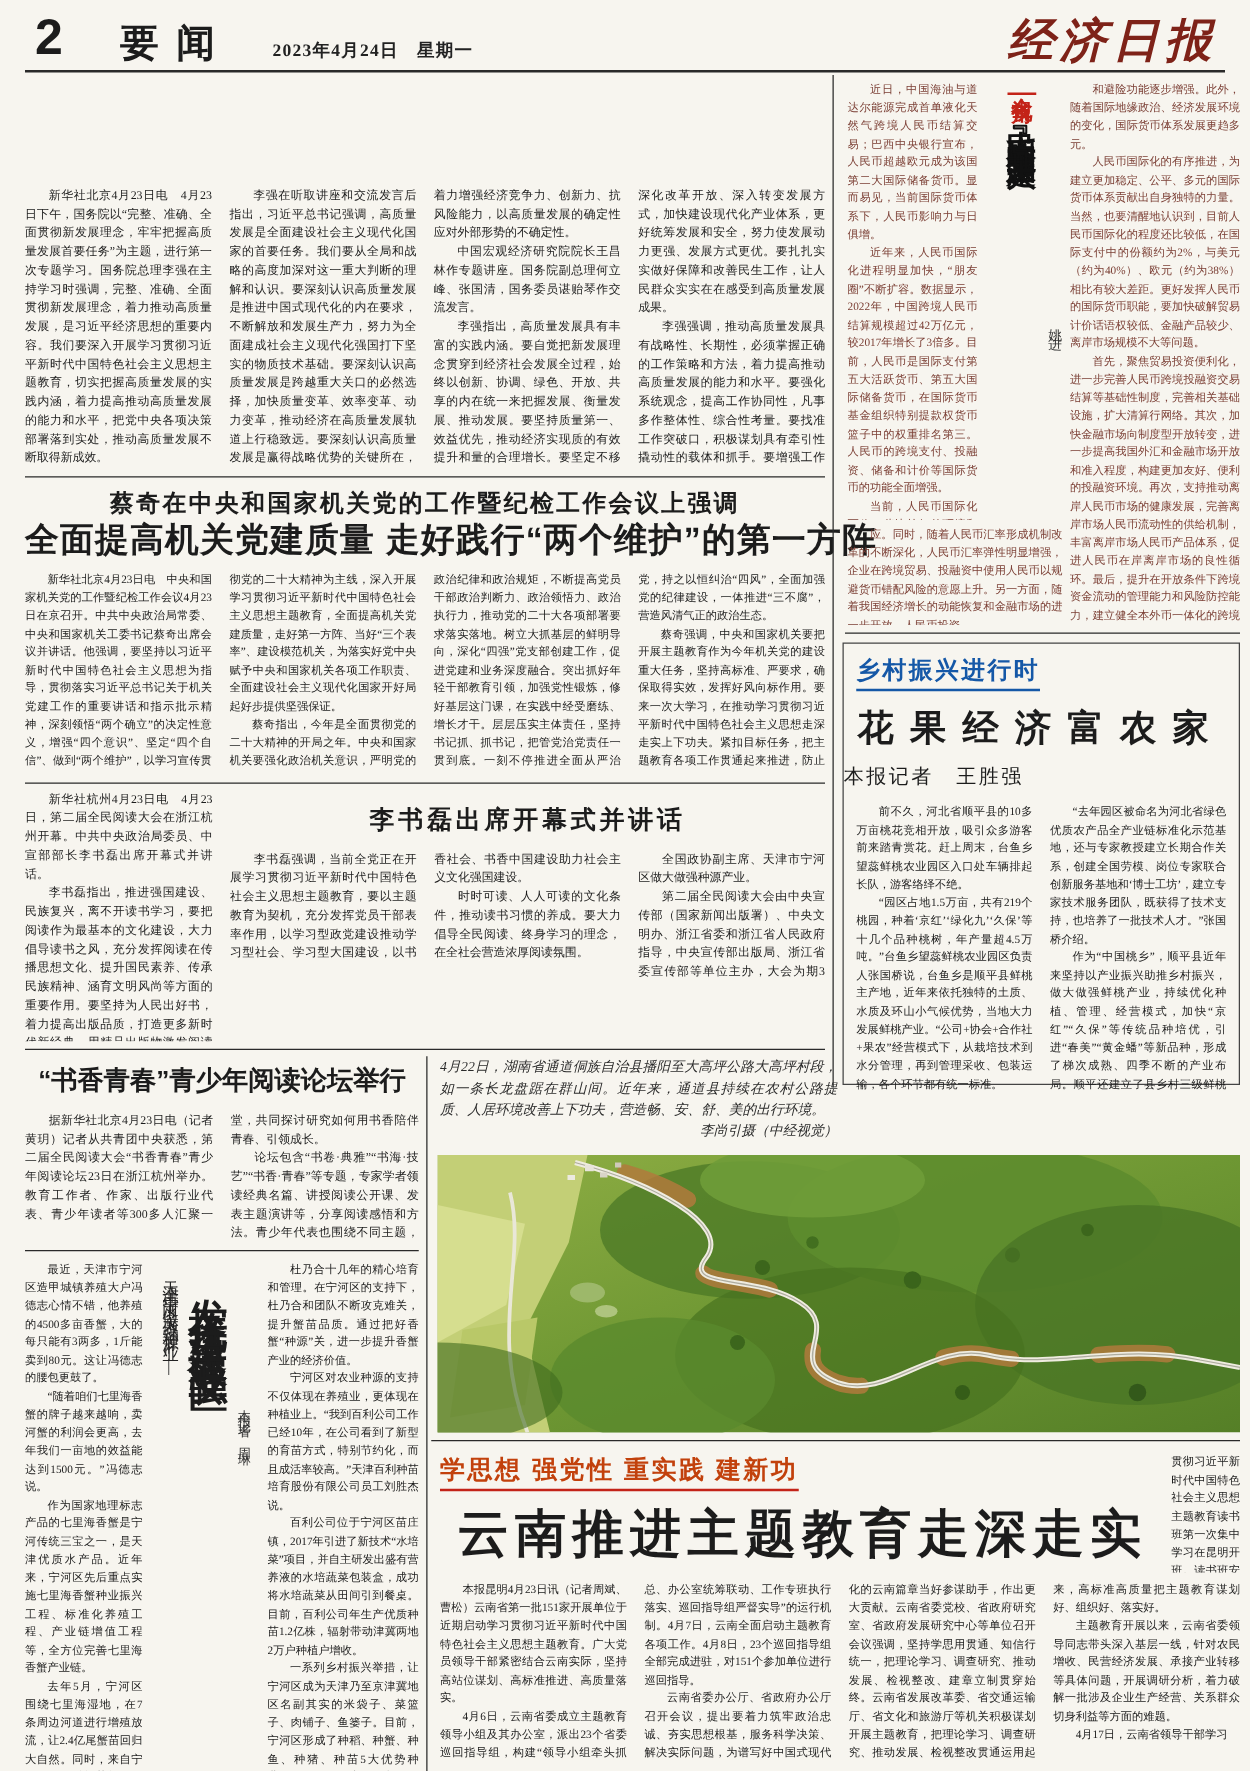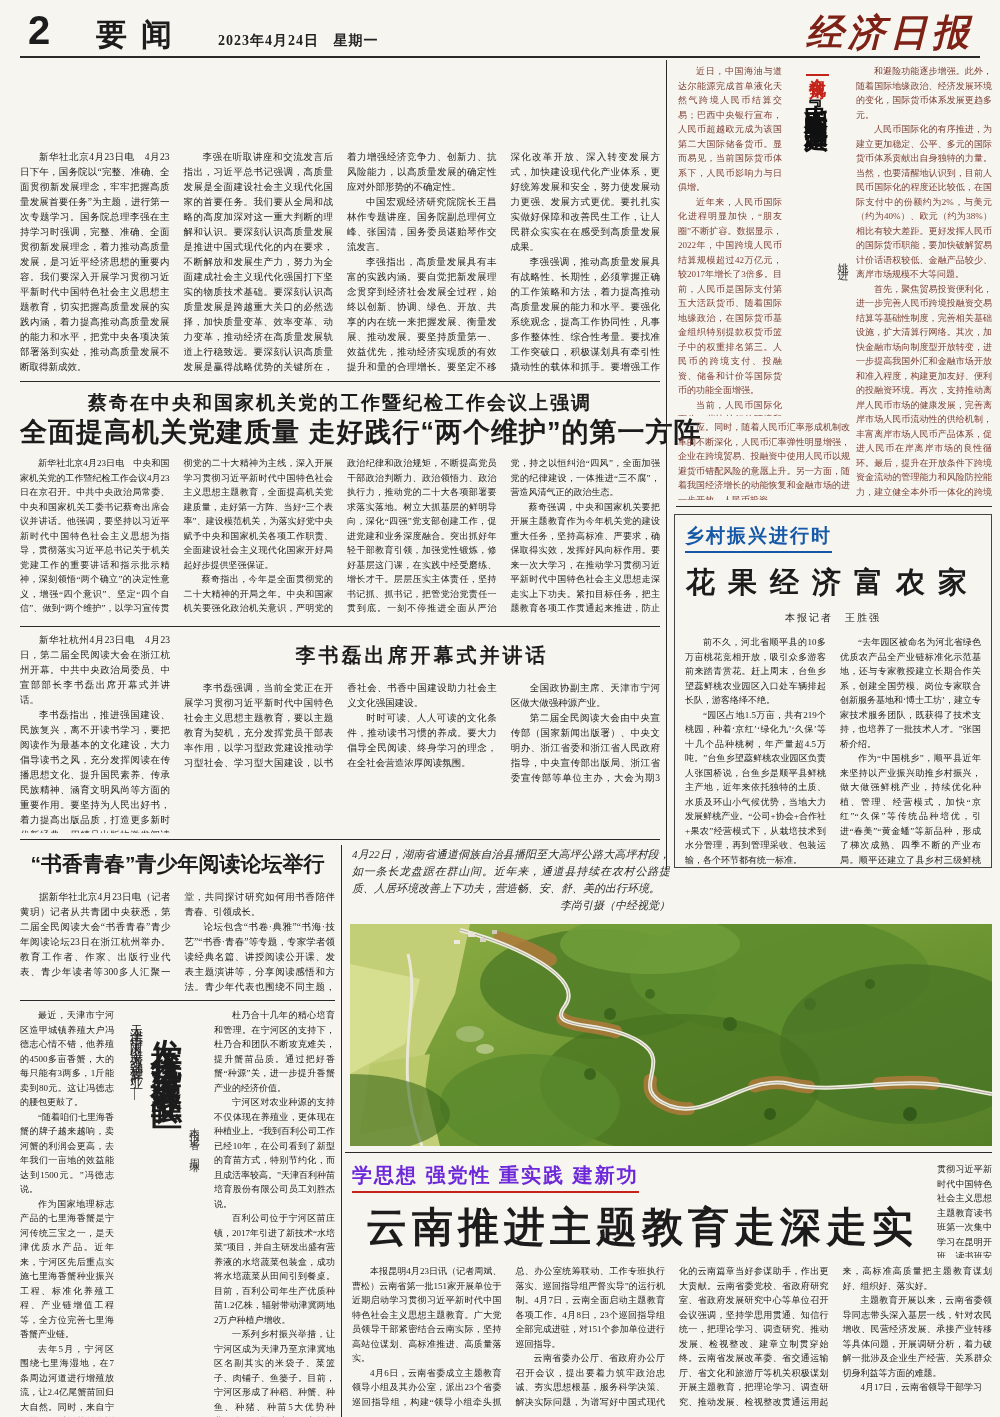--- a/index.html
+++ b/index.html
@@ -41,36 +41,36 @@
   .fin-headline{writing-mode:vertical-rl;font-family:"Liberation Sans",sans-serif;
                 font-size:24px;font-weight:900;letter-spacing:2px;margin-top:10px;color:#111;}
   .fin-author{writing-mode:vertical-rl;font-size:11px;color:#333;letter-spacing:6px;}
 
   
   .rural-box{border:1px solid #444;}
   .blue-kicker{display:inline-block;font-family:"Liberation Sans",sans-serif;font-size:19px;
                font-weight:900;color:#1558a7;border-bottom:2px solid #1558a7;padding-bottom:2px;
                letter-spacing:2px;}
   .hl-rural{font-size:29px;font-weight:900;letter-spacing:13px;text-align:center;white-space:nowrap;}
-  .byline{font-size:10px;text-align:center;letter-spacing:2px;}
+  .byline{font-size:16px;letter-spacing:2px;}
 
   .hl-youth{font-family:"Liberation Sans",sans-serif;font-size:21px;font-weight:900;
             text-align:center;white-space:nowrap;}
 
   
   .tj-kicker{writing-mode:vertical-rl;font-size:13px;letter-spacing:4px;color:#222;}
   .tj-headline{writing-mode:vertical-rl;font-size:31px;font-weight:900;letter-spacing:7px;
                font-family:"Liberation Serif",serif;}
   .tj-byline{writing-mode:vertical-rl;font-size:10.5px;letter-spacing:4px;padding-top:105px;color:#333;}
 
   .caption{font-size:11px;line-height:17px;text-align:justify;font-style:italic;color:#2b2b2b;}
   .caption .credit{font-style:italic;white-space:nowrap;float:right;}
 
   .red-kicker{display:inline-block;font-family:"Liberation Sans",sans-serif;font-size:20px;
-              font-weight:900;color:#6d28d9;border-bottom:2px solid #c32318;padding-bottom:2px;
+              font-weight:900;color:#c2410c;border-bottom:2px solid #c32318;padding-bottom:2px;
               letter-spacing:2px;}
   .hl-yunnan{font-size:41px;font-weight:700;letter-spacing:5px;text-align:center;white-space:nowrap;
              font-family:"Liberation Serif",serif;}
 </style>
 </head>
 <body>
 
 <div class="page">
 
   <div class="abs" style="left:28px;top:8px;"><span class="pagenum">2</span></div>
@@ -114,21 +114,21 @@
           <p>第二届全民阅读大会由中央宣传部（国家新闻出版署）、中央文明办、浙江省委和浙江省人民政府指导，中央宣传部出版局、浙江省委宣传部等单位主办，大会为期3天，将举办论坛、展览展示、阅读推广、主题发布等多项活动。</p>
         </div>
     </div>
   </div>
 
   <div class="rule-v" style="left:666px;top:60px;height:810px;"></div>
 
   <div class="abs" style="left:678px;top:64px;width:314px;height:436px;">
     <div class="body fin-text abs" style="left:0;top:0;width:104px;height:352px;font-size:9px;line-height:14.5px;">
         <p>近日，中国海油与道达尔能源完成首单液化天然气跨境人民币结算交易；巴西中央银行宣布，人民币超越欧元成为该国第二大国际储备货币。显而易见，当前国际货币体系下，人民币影响力与日俱增。</p>
-        <p>近年来，人民币国际化进程明显加快，“朋友圈”不断扩容。数据显示，2022年，中国跨境人民币结算规模超过42万亿元，较2017年增长了3倍多。目前，人民币是国际支付第五大活跃货币、随着国际地缘政治，在国际货币基金组织特别提款权货币篮子中的权重排名第三。人民币的跨境支付、投融资、储备和计价等国际货币的功能全面增强。</p>
+        <p>近年来，人民币国际化进程明显加快，“朋友圈”不断扩容。数据显示，2022年，中国跨境人民币结算规模超过42万亿元，较2017年增长了3倍多。目前，人民币是国际支付第五大活跃货币、第五大国际储备货币，在国际货币基金组织特别提款权货币篮子中的权重排名第三。人民币的跨境支付、投融资、储备和计价等国际货币的功能全面增强。</p>
         <p>当前，人民币国际化面临一些比较好的环境和机遇。一方面，经过10余年的发展，随着人民币清算行和本币互换网络的建立、离岸人民币市场的发展、国内金融市场的开放以及中资金融机构海外布局不断完善，人民币已经初步具备了国际化使用的网络效</p>
       </div>
     <div class="abs" style="left:108px;top:0;width:64px;height:352px;overflow:hidden;">
       <div class="fin-label" style="margin-left:20px;">金视角</div>
       <div class="fin-headline" style="margin-left:14px;">人民币『朋友圈』越来越大</div>
       <div class="fin-author abs" style="right:0;top:190px;">姚进</div>
     </div>
     <div class="body fin-text abs" style="left:0;top:356px;width:172px;height:80px;font-size:9px;line-height:14.5px;">
         <p>应。同时，随着人民币汇率形成机制改革的不断深化，人民币汇率弹性明显增强，企业在跨境贸易、投融资中使用人民币以规避货币错配风险的意愿上升。另一方面，随着我国经济增长的动能恢复和金融市场的进一步开放，人民币投资</p>
       </div>

